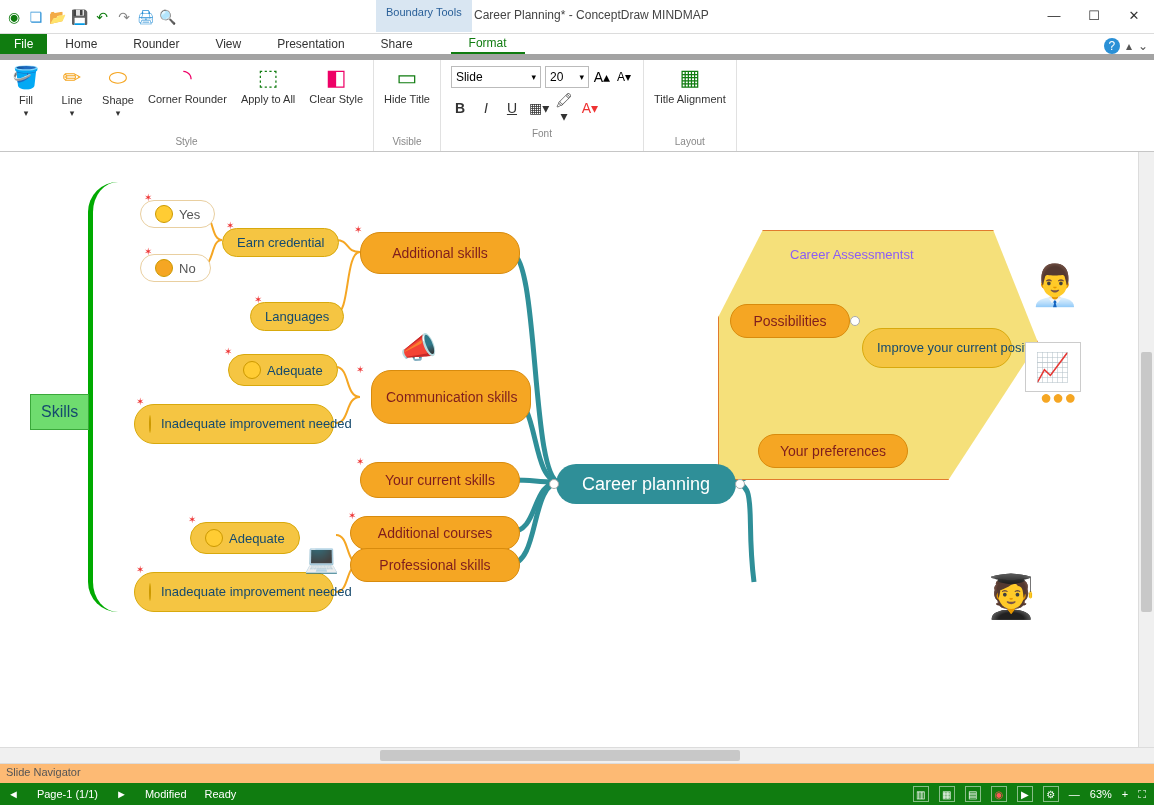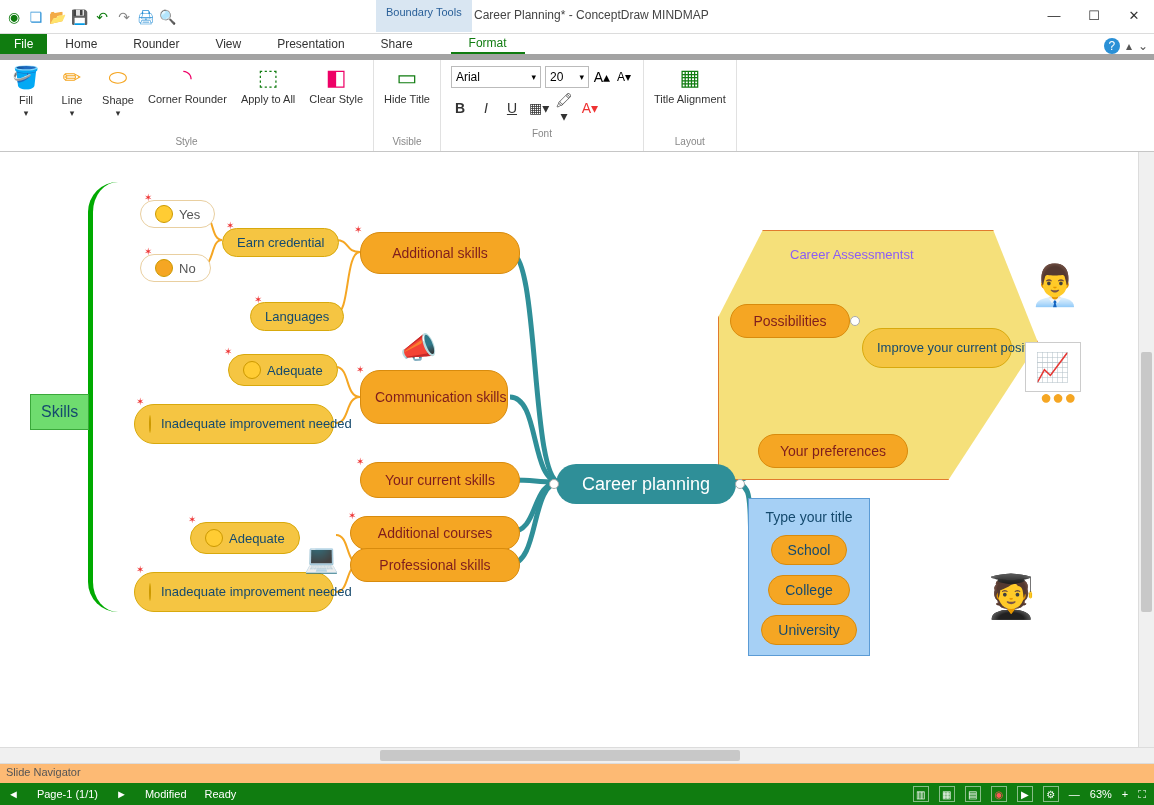--- a/index.html
+++ b/index.html
@@ -145,21 +145,21 @@
           <div class="ico" style="color:#107c10">▭</div>
           <span style="text-align:center;line-height:1">Hide Title</span>
         </div>
     </div>
     <div class="grp-label">Visible</div>
   </div>
   <div class="grp">
     <div class="font-box">
       <div class="font-top">
         <div class="combo" style="width:90px">
-            <span>Arial</span>
+            <span>Slide</span>
             <span style="font-size:9px">▾</span>
           </div>
         <div class="combo" style="width:44px">
             <span>20</span>
             <span style="font-size:9px">▾</span>
           </div>
         <span class="mini" style="font-size:14px">A▴</span>
         <span class="mini" style="font-size:12px">A▾</span>
       </div>
       <div class="font-bot">
@@ -217,21 +217,21 @@
     <div class="yellow-region" style="left:718px;top:78px;width:320px;height:250px;clip-path:polygon(14% 0,86% 0,100% 45%,72% 100%,0 100%,0 35%)"></div>
     <div class="yellow-title" style="left:790px;top:95px">Career Assessmentst</div>
 
     <div class="node root" style="left:556px;top:312px;width:180px;height:40px">Career planning</div>
     <div class="conn" style="left:549px;top:327px"></div>
     <div class="conn" style="left:735px;top:327px"></div>
 
     <div class="skills-box" style="left:30px;top:242px">Skills</div>
 
     <div class="node orange" style="left:360px;top:80px;width:160px;height:42px">Additional skills</div>
-    <div class="node orange multi" style="left:360px;top:218px;width:148px;height:54px;justify-content:flex-start">Communication skills</div>
+    <div class="node orange multi" style="left:371px;top:218px;width:160px;height:54px;justify-content:flex-start">Communication skills</div>
     <div class="node orange" style="left:360px;top:310px;width:160px;height:36px">Your current skills</div>
     <div class="node orange" style="left:350px;top:364px;width:170px;height:34px">Additional courses</div>
     <div class="node orange" style="left:350px;top:396px;width:170px;height:34px">Professional skills</div>
 
     <div class="node orange-sm" style="left:222px;top:76px">Earn credential</div>
     <div class="node orange-sm" style="left:250px;top:150px">Languages</div>
 
     <div class="white-sm" style="position:absolute;left:140px;top:48px">
         <span class="face"></span>
         <span>Yes</span>
@@ -262,26 +262,20 @@
       </div>
 
     <div style="position:absolute;left:400px;top:178px;font-size:30px">📣</div>
     <div style="position:absolute;left:304px;top:390px;font-size:28px;color:#88aadd">💻</div>
 
     <div class="node orange" style="left:730px;top:152px;width:120px;height:34px">Possibilities</div>
     <div class="conn" style="left:850px;top:164px"></div>
     <div class="node orange-sm multi" style="left:862px;top:176px;width:150px;height:40px;justify-content:flex-start">Improve your current position</div>
     <div class="node orange" style="left:758px;top:282px;width:150px;height:34px">Your preferences</div>
 
-    <div class="blue-box" style="left:748px;top:346px;width:122px">
-      <div class="blue-title">Type your title</div>
-      <div class="pill">School</div>
-      <div class="pill">College</div>
-      <div class="pill">University</div>
-    </div>
 
     <div style="position:absolute;left:1030px;top:110px;font-size:40px">👨‍💼</div>
     <div style="position:absolute;left:1025px;top:190px;width:56px;height:50px;border:1px solid #ccc;background:#fff;display:flex;align-items:center;justify-content:center;font-size:28px;color:#e33">📈</div>
     <div style="position:absolute;left:1040px;top:234px;font-size:20px;color:#f5a623">●●●</div>
     <div style="position:absolute;left:985px;top:420px;font-size:42px">🧑‍🎓</div>
 
     <div class="red-spark" style="left:144px;top:40px">✶</div>
     <div class="red-spark" style="left:144px;top:94px">✶</div>
     <div class="red-spark" style="left:226px;top:68px">✶</div>
     <div class="red-spark" style="left:254px;top:142px">✶</div>

